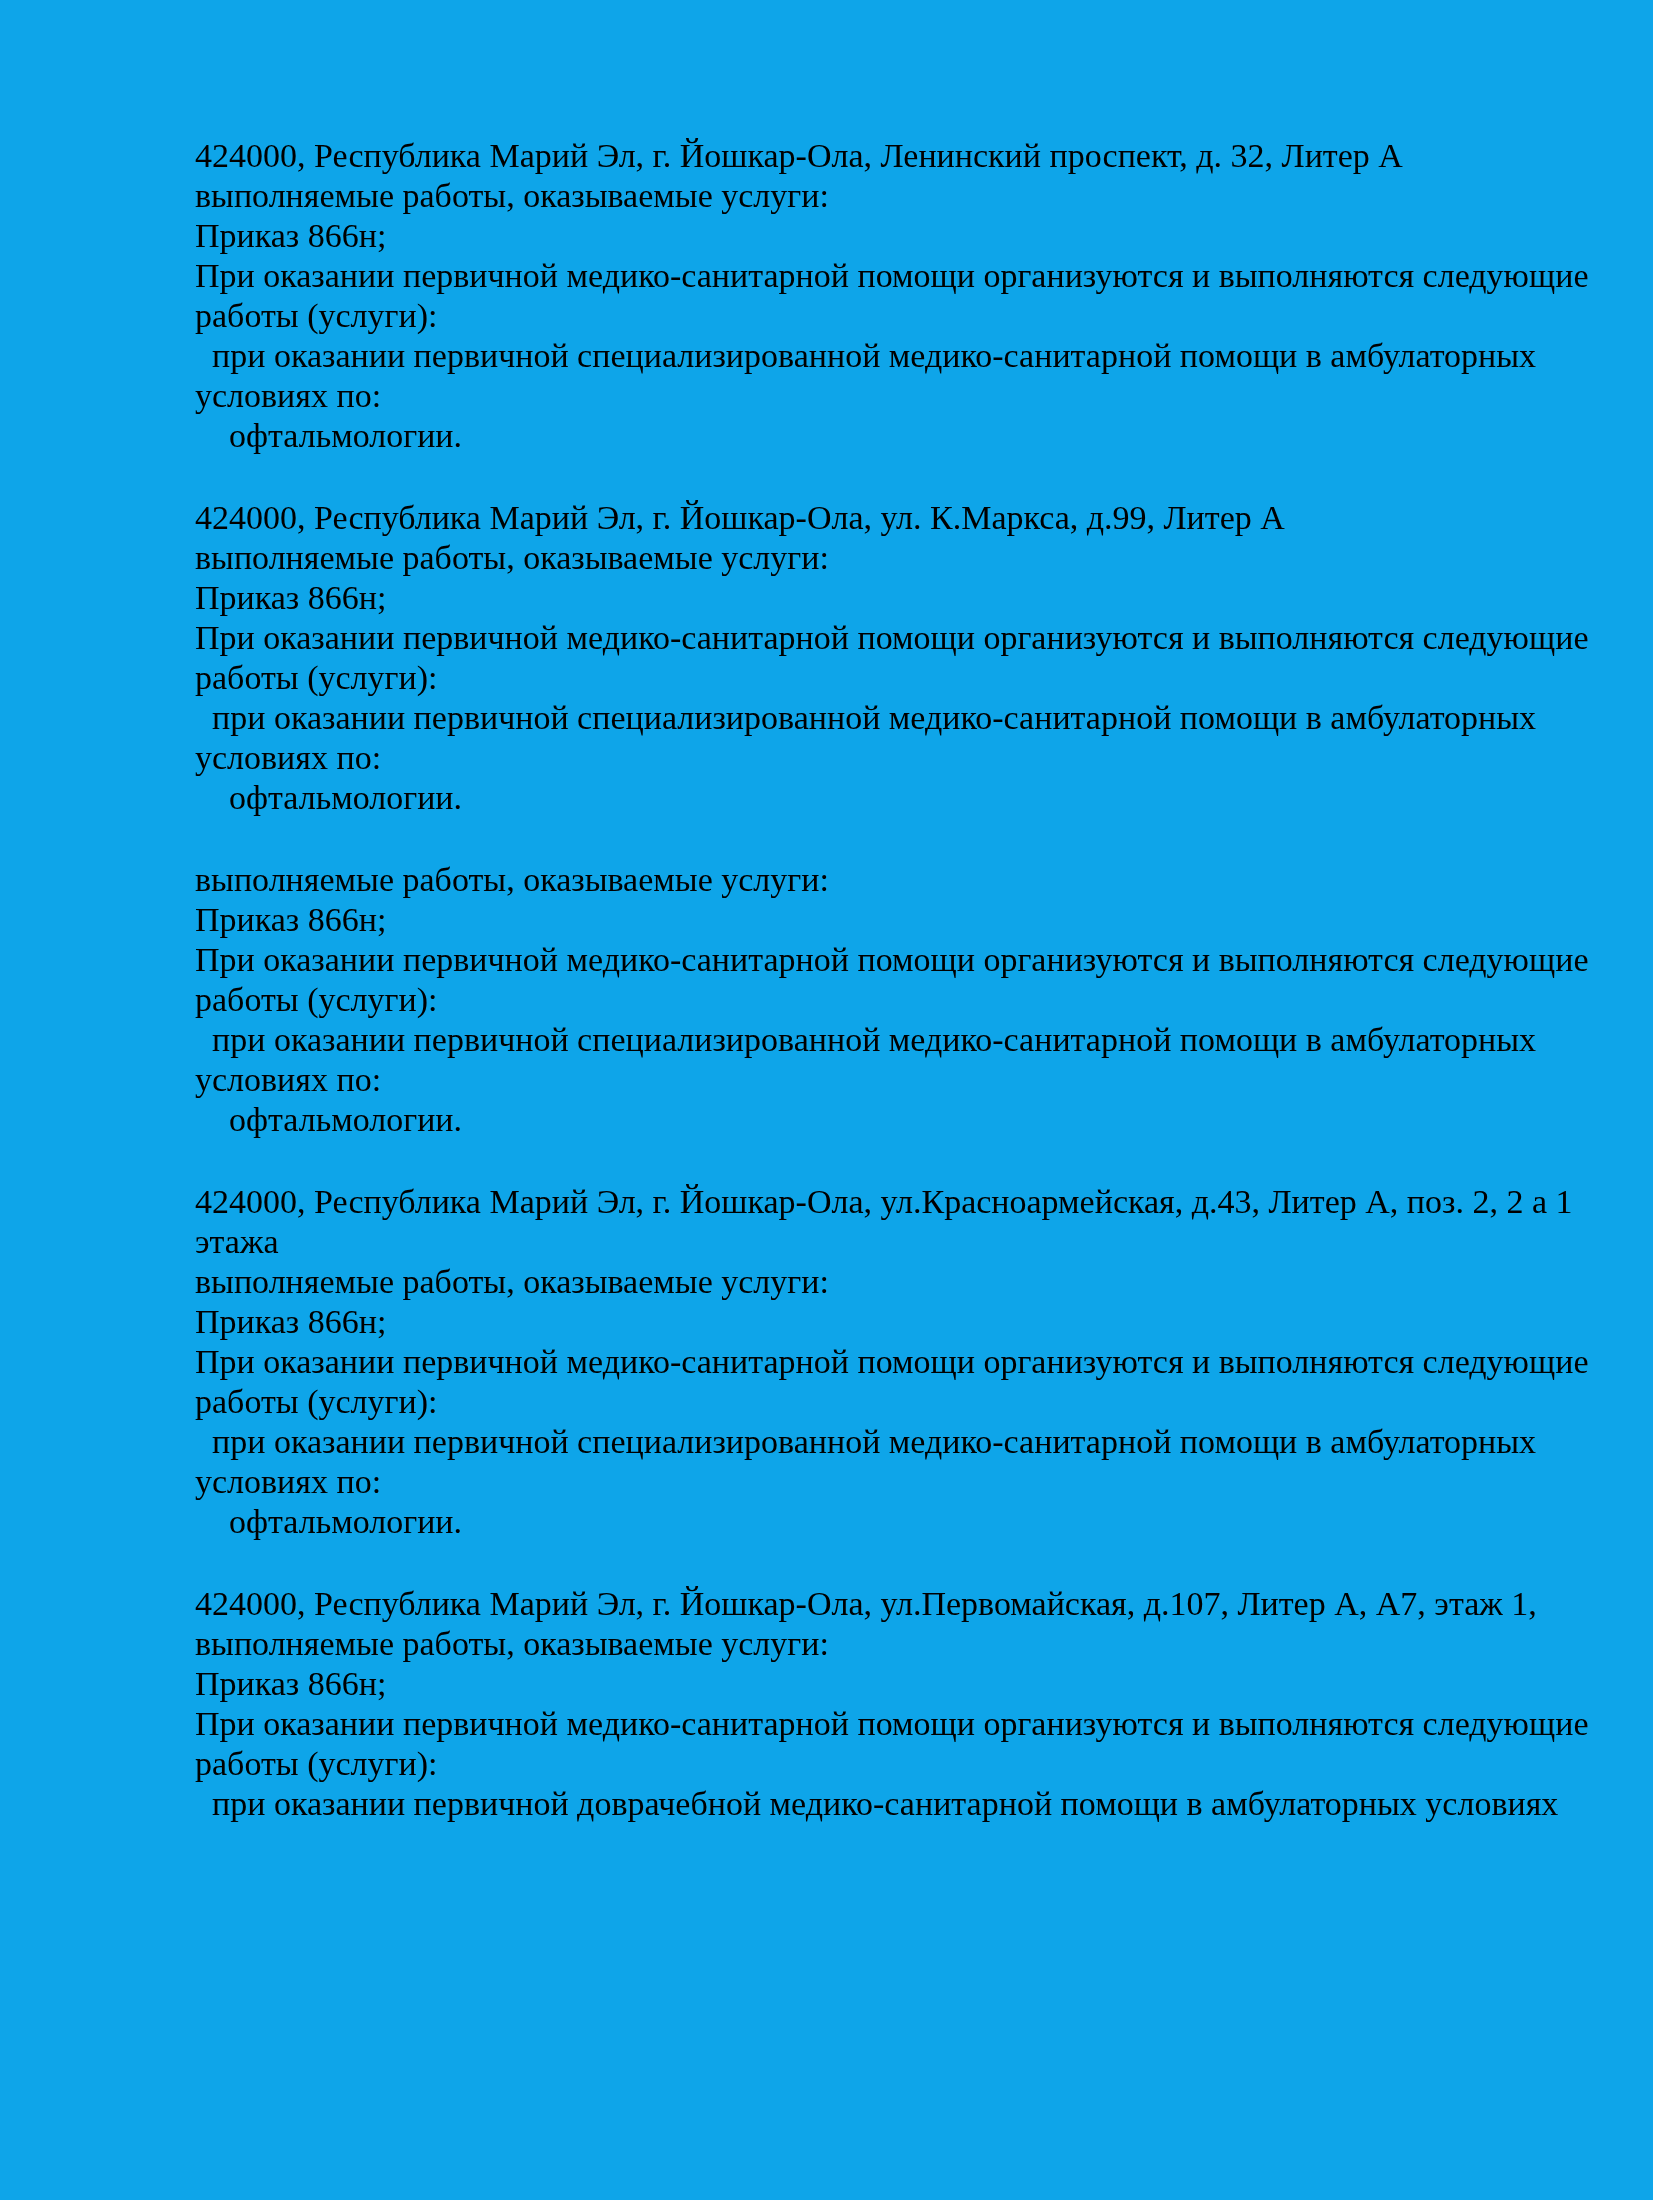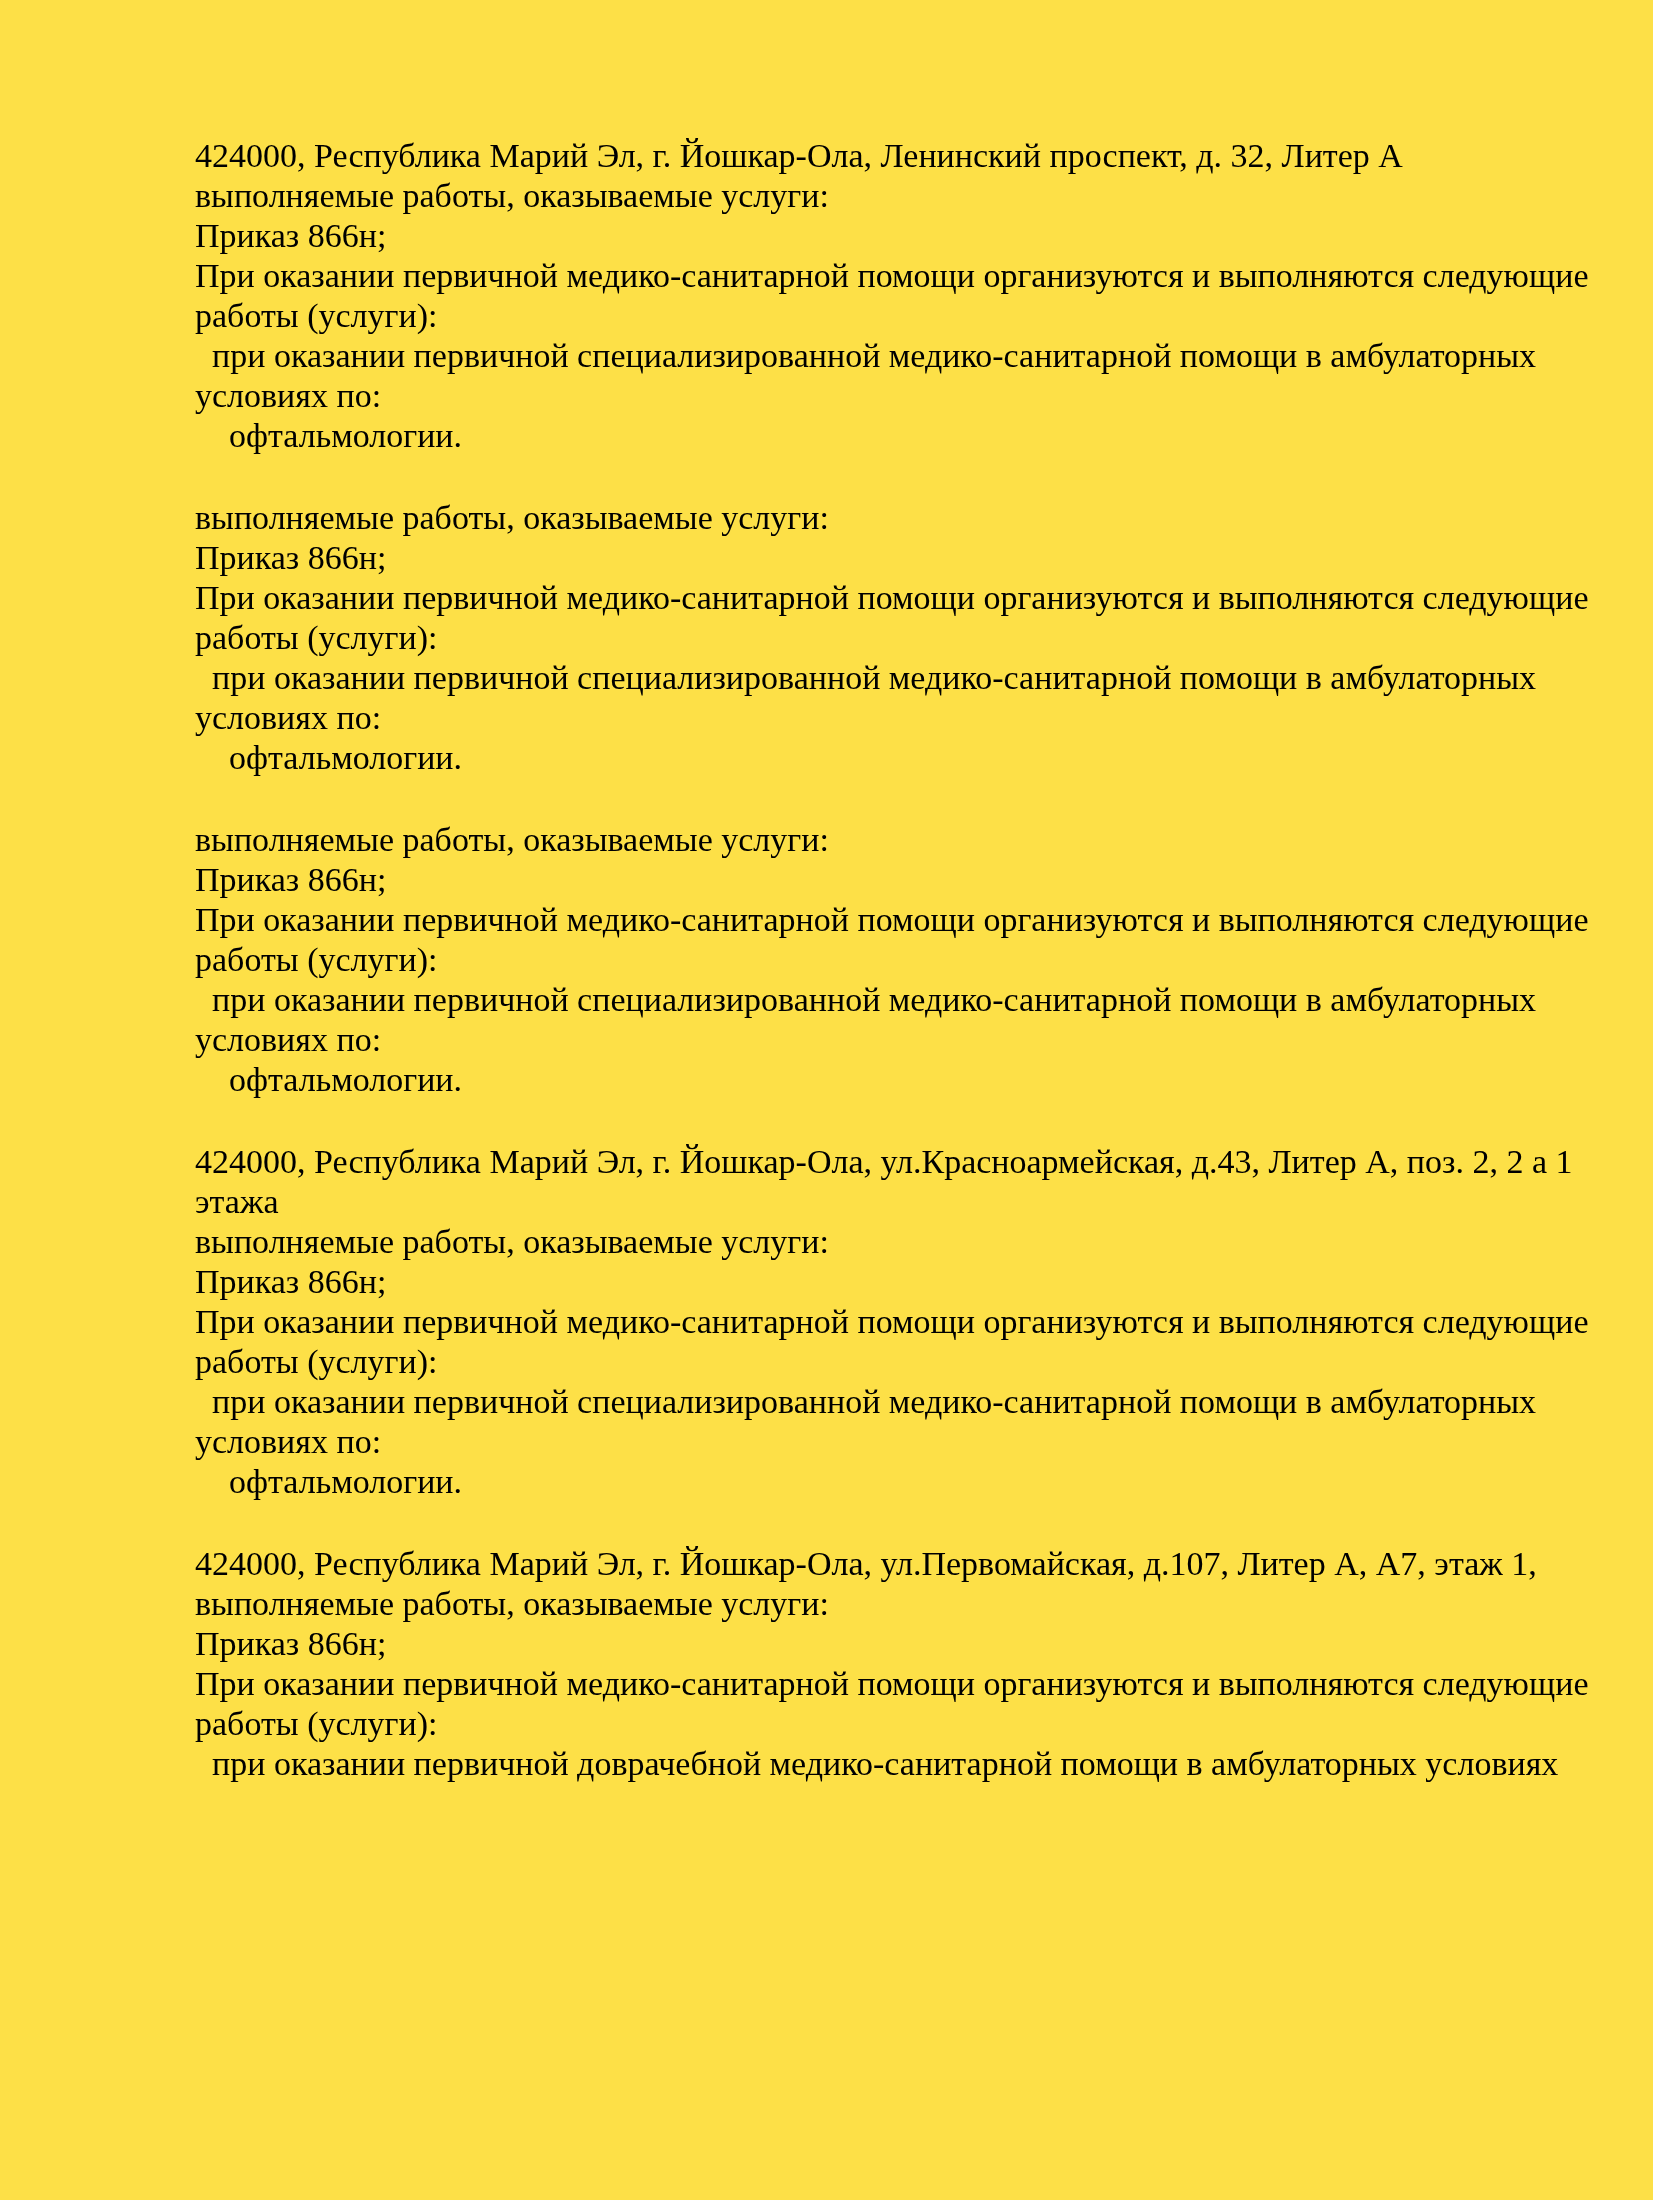--- a/index.html
+++ b/index.html
@@ -14,21 +14,21 @@
     overflow: hidden;
     font-family: "Liberation Serif", "DejaVu Serif", serif;
     color: #000000;
   }
   .page {
     position: absolute;
     left: 0;
     top: 0;
     width: 1653px;
     height: 2200px;
-    background: #fde047;
+    background: #0ea5e9;
   }
   .content {
     position: absolute;
     left: 195px;
     top: 136px;
     width: 1390px;
   }
   .block {
     margin: 0 0 42px 0;
     padding: 0;
@@ -52,20 +52,21 @@
         <div class="line">424000, Республика Марий Эл, г. Йошкар-Ола, Ленинский проспект, д. 32, Литер А</div>
         <div class="line">выполняемые работы, оказываемые услуги:</div>
         <div class="line">Приказ 866н;</div>
         <div class="line">При оказании первичной медико-санитарной помощи организуются и выполняются следующие</div>
         <div class="line">работы (услуги):</div>
         <div class="line">  при оказании первичной специализированной медико-санитарной помощи в амбулаторных</div>
         <div class="line">условиях по:</div>
         <div class="line">    офтальмологии.</div>
       </div>
       <div class="block">
+        <div class="line">424000, Республика Марий Эл, г. Йошкар-Ола, ул. К.Маркса, д.99, Литер А</div>
         <div class="line">выполняемые работы, оказываемые услуги:</div>
         <div class="line">Приказ 866н;</div>
         <div class="line">При оказании первичной медико-санитарной помощи организуются и выполняются следующие</div>
         <div class="line">работы (услуги):</div>
         <div class="line">  при оказании первичной специализированной медико-санитарной помощи в амбулаторных</div>
         <div class="line">условиях по:</div>
         <div class="line">    офтальмологии.</div>
       </div>
       <div class="block">
         <div class="line">выполняемые работы, оказываемые услуги:</div>

